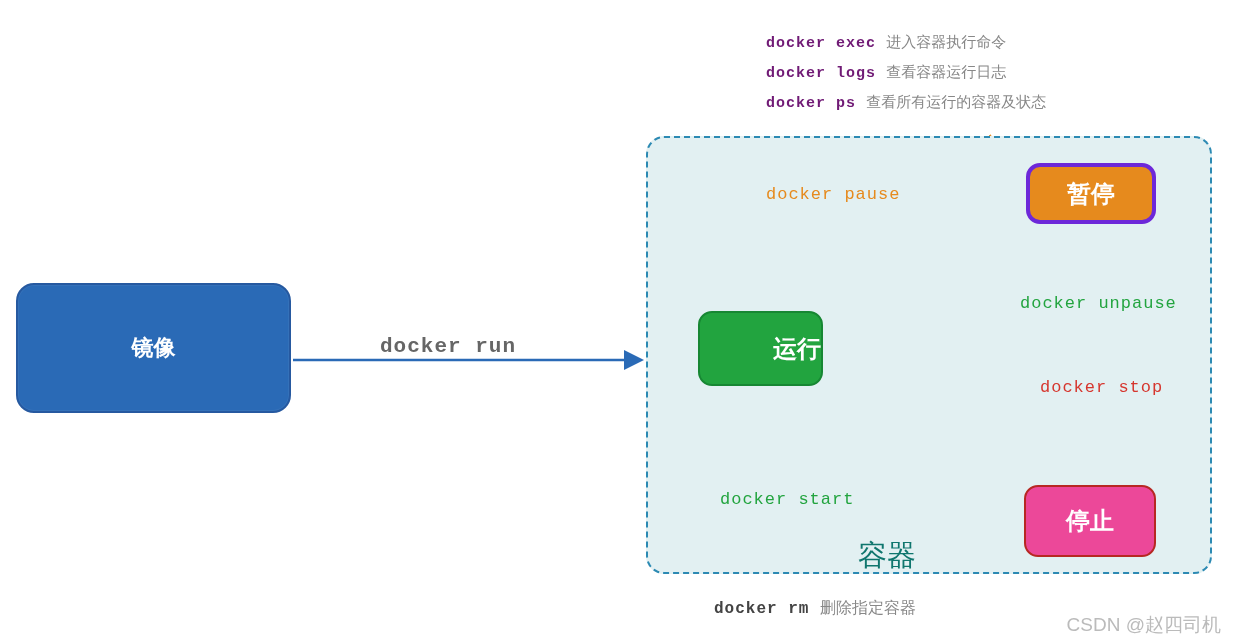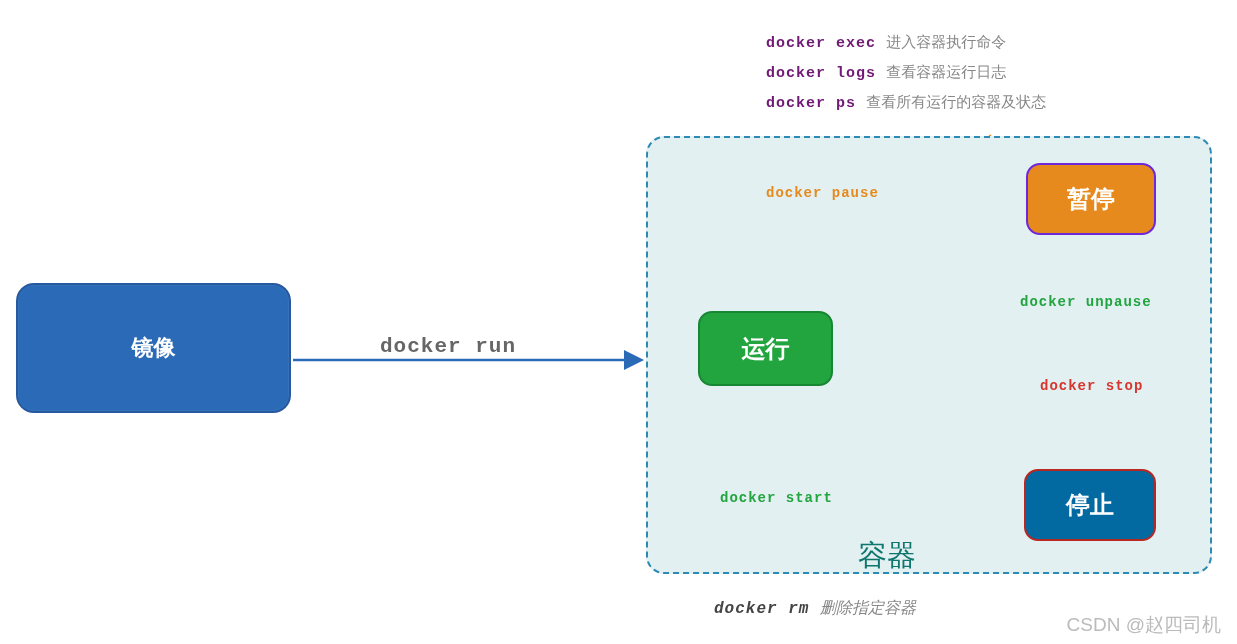--- a/index.html
+++ b/index.html
@@ -71,37 +71,36 @@
   .state {
     position: absolute;
     border-radius: 14px;
     display: flex;
     align-items: center;
     justify-content: center;
     color: #fff;
     font-size: 24px;
     font-weight: bold;
   }
-  .state-run   { left: 698px; top: 311px; width: 135px; height: 75px; background: #22a43f; border: 2px solid #178733; }
-  .state-pause { left: 1026px; top: 163px; width: 130px; height: 72px; background: #e68a1d; border: 2px solid #6d28d9; }
-  .state-stop  { left: 1024px; top: 469px; width: 132px; height: 72px; background: #0369a1; border: 2px solid #b72823; }
-
-  .lbl { position: absolute; font-size: 14px; font-weight: bold; }
+  .state-run   { left: 698px; top: 311px; width: 125px; height: 75px; background: #22a43f; border: 2px solid #178733; justify-content: flex-end; }
+  .state-pause { left: 1026px; top: 163px; width: 130px; height: 61px; background: #e68a1d; border: 4px solid #6d28d9; }
+  .state-stop  { left: 1024px; top: 485px; width: 132px; height: 72px; background: #ec4899; border: 2px solid #b72823; }
+
+  .lbl { position: absolute; font-size: 17px; font-weight: normal; }
   .lbl-pause   { left: 766px; top: 185px; color: #e68a1d; }
   .lbl-unpause { left: 1020px; top: 294px; color: #22a43f; }
   .lbl-stop    { left: 1040px; top: 378px; color: #d6362e; }
   .lbl-start   { left: 720px; top: 490px; color: #22a43f; }
 
   .rm-label {
     position: absolute;
     left: 714px;
     top: 598px;
     font-size: 16px;
     color: #666;
-    font-style: italic;
   }
   .rm-label .cmd { color: #444; }
   .rm-label .desc { margin-left: 6px; color: #888; }
 
   .watermark {
     position: absolute;
     right: 16px;
     bottom: 6px;
     font-size: 19px;
     color: #bbb;

